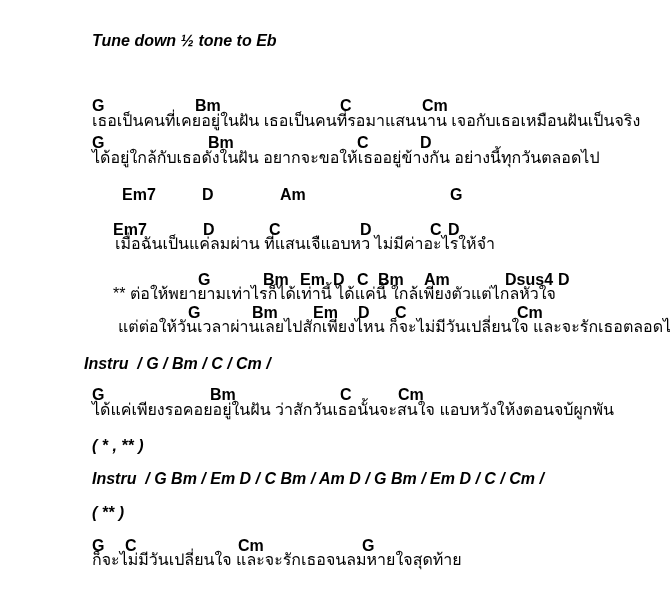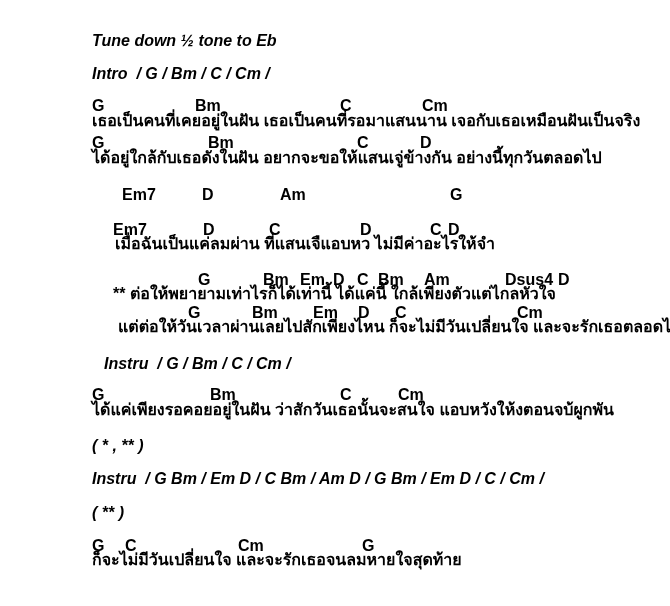--- a/index.html
+++ b/index.html
@@ -22,21 +22,21 @@
   }
   .line {
     position: absolute;
     white-space: pre;
   }
   .label {
     font-weight: bold;
     font-style: italic;
   }
   .lyric {
-    font-weight: bold;
+    font-weight: normal;
     text-align: right;
   }
   .chordrow {
     position: absolute;
     left: 0;
     width: 100%;
     height: 18px;
   }
   .ch {
     position: absolute;
@@ -45,37 +45,36 @@
     white-space: pre;
   }
 </style>
 </head>
 <body>
 
 <div class="sheet">
 
   <div class="line label" style="top:32px; left:92px">Tune down ½ tone to Eb</div>
 
-  <div class="line label" style="top:65px; left:92px">Intro  / G / Bm / C / Cm /</div>
 
   <div class="chordrow" style="top:97px">
     <span class="ch" style="left:92px">G</span>
     <span class="ch" style="left:195px">Bm</span>
     <span class="ch" style="left:340px">C</span>
     <span class="ch" style="left:422px">Cm</span>
   </div>
   <div class="line lyric" style="top:112px; left:92px">เธอเป็นคนที่เคยอยู่ในฝัน เธอเป็นคนที่รอมาแสนนาน เจอกับเธอเหมือนฝันเป็นจริง</div>
 
   <div class="chordrow" style="top:134px">
     <span class="ch" style="left:92px">G</span>
     <span class="ch" style="left:208px">Bm</span>
     <span class="ch" style="left:357px">C</span>
     <span class="ch" style="left:420px">D</span>
   </div>
-  <div class="line lyric" style="top:149px; left:92px">ได้อยู่ใกล้กับเธอดังในฝัน อยากจะขอให้แสนเจู่ข้างกัน อย่างนี้ทุกวันตลอดไป</div>
+  <div class="line lyric" style="top:149px; left:92px">ได้อยู่ใกล้กับเธอดังในฝัน อยากจะขอให้เธออยู่ข้างกัน อย่างนี้ทุกวันตลอดไป</div>
 
   <div class="chordrow" style="top:186px">
     <span class="ch" style="left:122px">Em7</span>
     <span class="ch" style="left:202px">D</span>
     <span class="ch" style="left:280px">Am</span>
     <span class="ch" style="left:450px">G</span>
   </div>
 
   <div class="chordrow" style="top:221px">
     <span class="ch" style="left:113px">Em7</span>
@@ -103,21 +102,21 @@
   <div class="chordrow" style="top:304px">
     <span class="ch" style="left:188px">G</span>
     <span class="ch" style="left:252px">Bm</span>
     <span class="ch" style="left:313px">Em</span>
     <span class="ch" style="left:358px">D</span>
     <span class="ch" style="left:395px">C</span>
     <span class="ch" style="left:517px">Cm</span>
   </div>
   <div class="line lyric" style="top:318px; left:118px">แต่ต่อให้วันเวลาผ่านเลยไปสักเพียงไหน ก็จะไม่มีวันเปลี่ยนใจ และจะรักเธอตลอดไป</div>
 
-  <div class="line label" style="top:355px; left:104px">Instru  / G / Bm / C / Cm /</div>
+  <div class="line label" style="top:355px; left:84px">Instru  / G / Bm / C / Cm /</div>
 
   <div class="chordrow" style="top:386px">
     <span class="ch" style="left:92px">G</span>
     <span class="ch" style="left:210px">Bm</span>
     <span class="ch" style="left:340px">C</span>
     <span class="ch" style="left:398px">Cm</span>
   </div>
   <div class="line lyric" style="top:401px; left:92px">ได้แค่เพียงรอคอยอยู่ในฝัน ว่าสักวันเธอนั้นจะสนใจ แอบหวังให้งตอนจบ้ผูกพัน</div>
 
   <div class="line label" style="top:437px; left:92px">( * , ** )</div>

